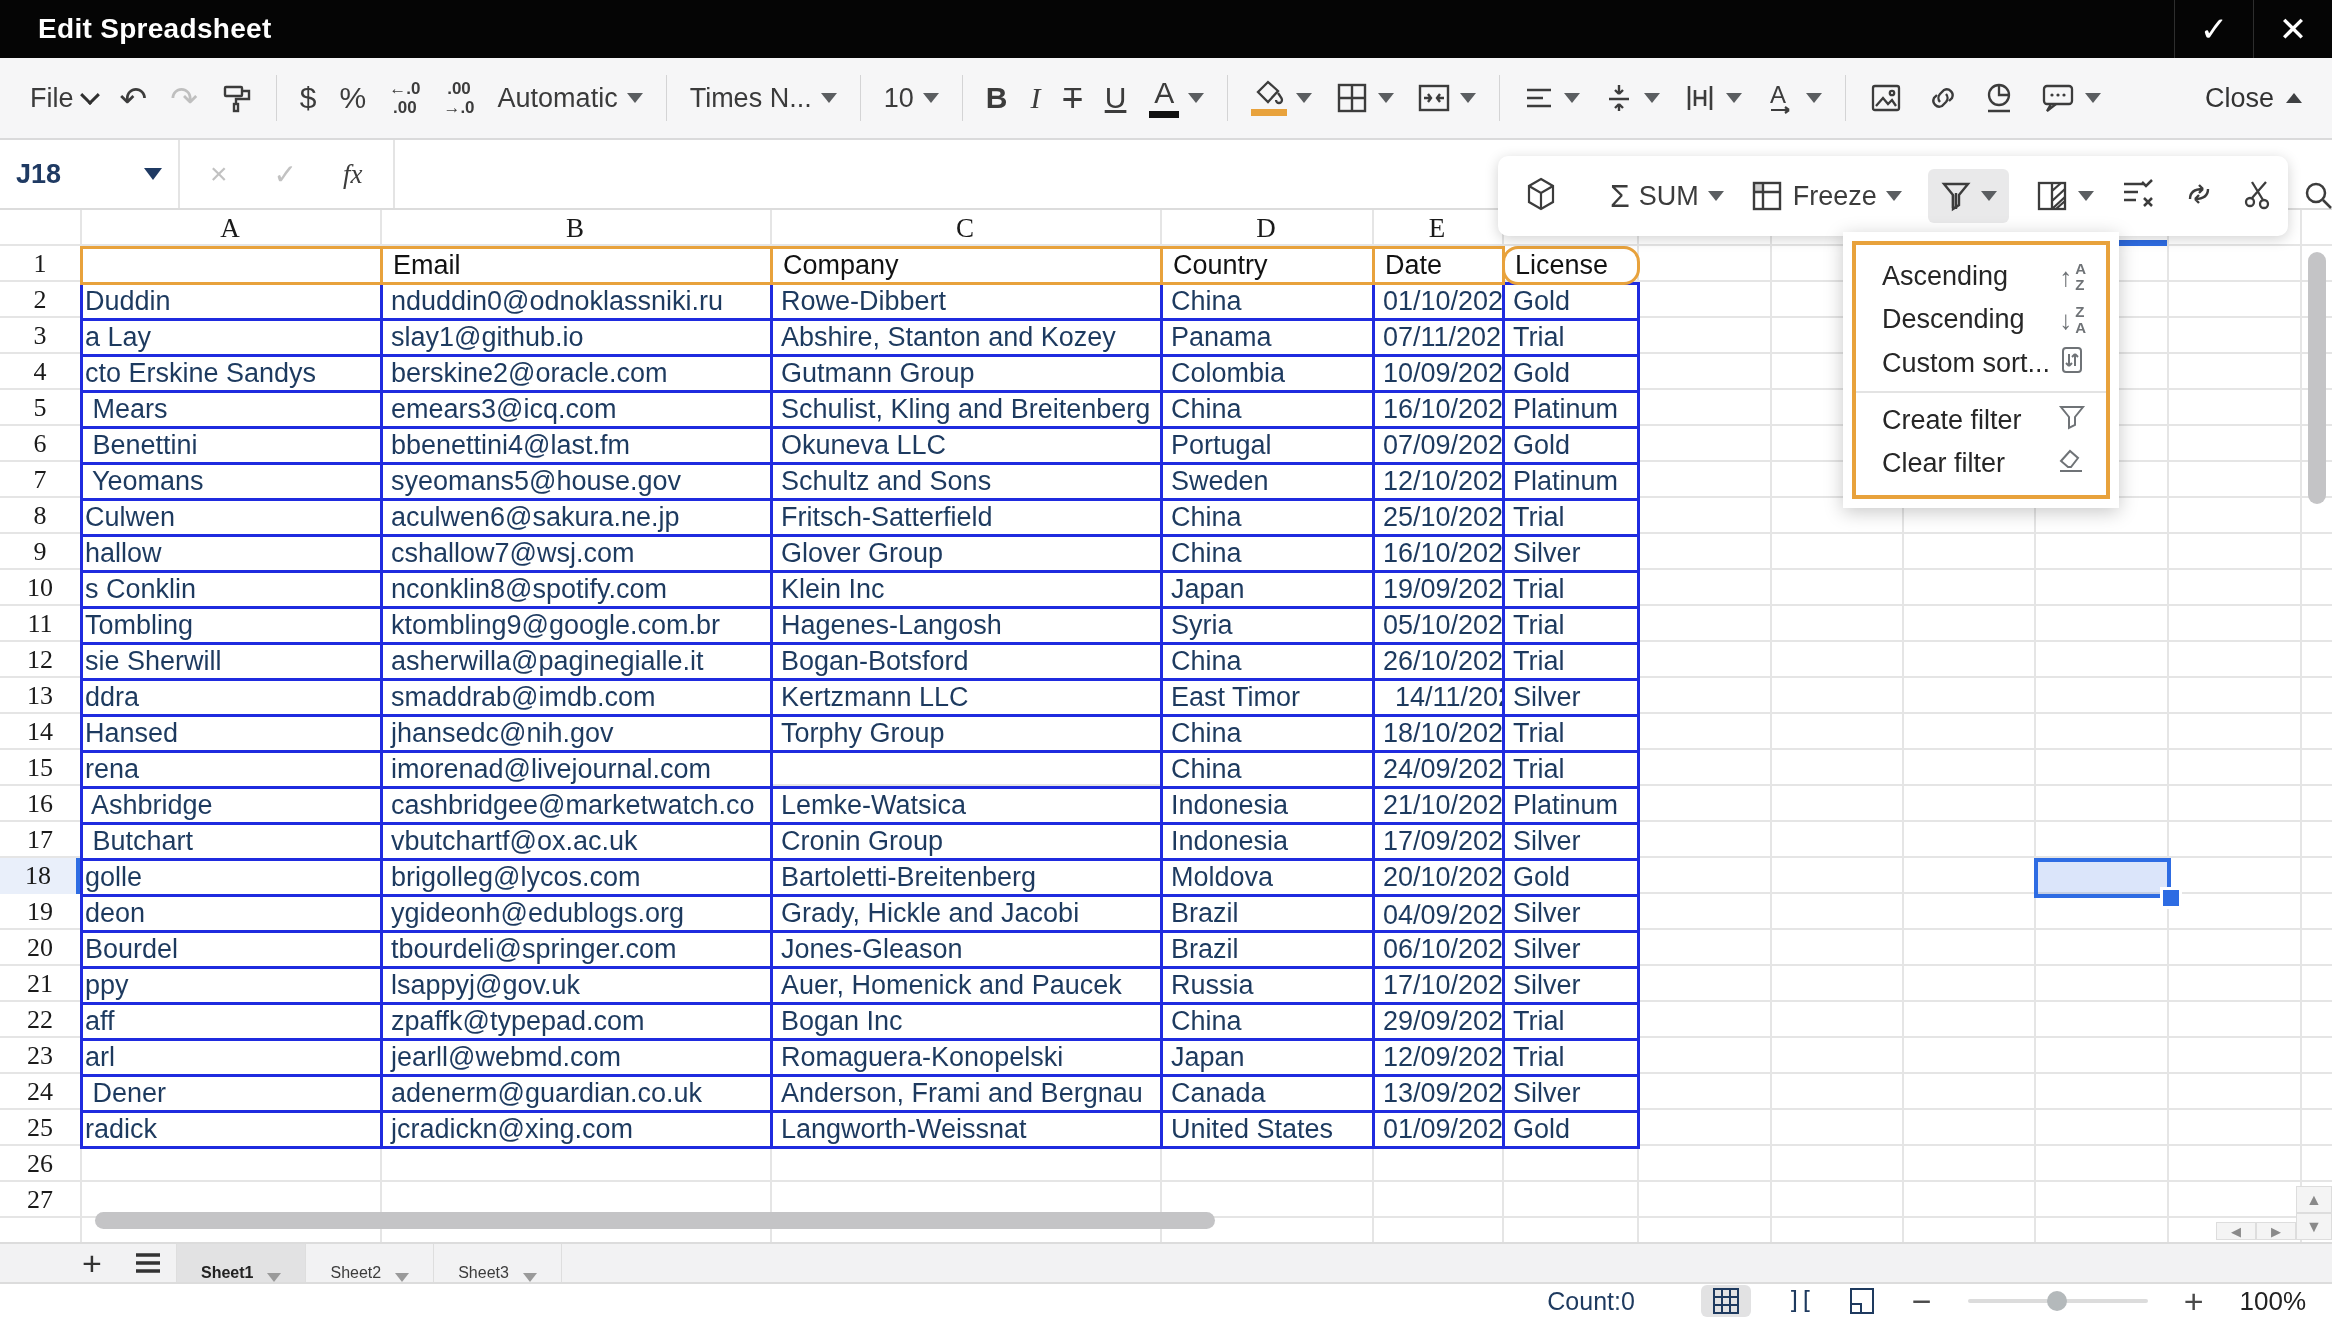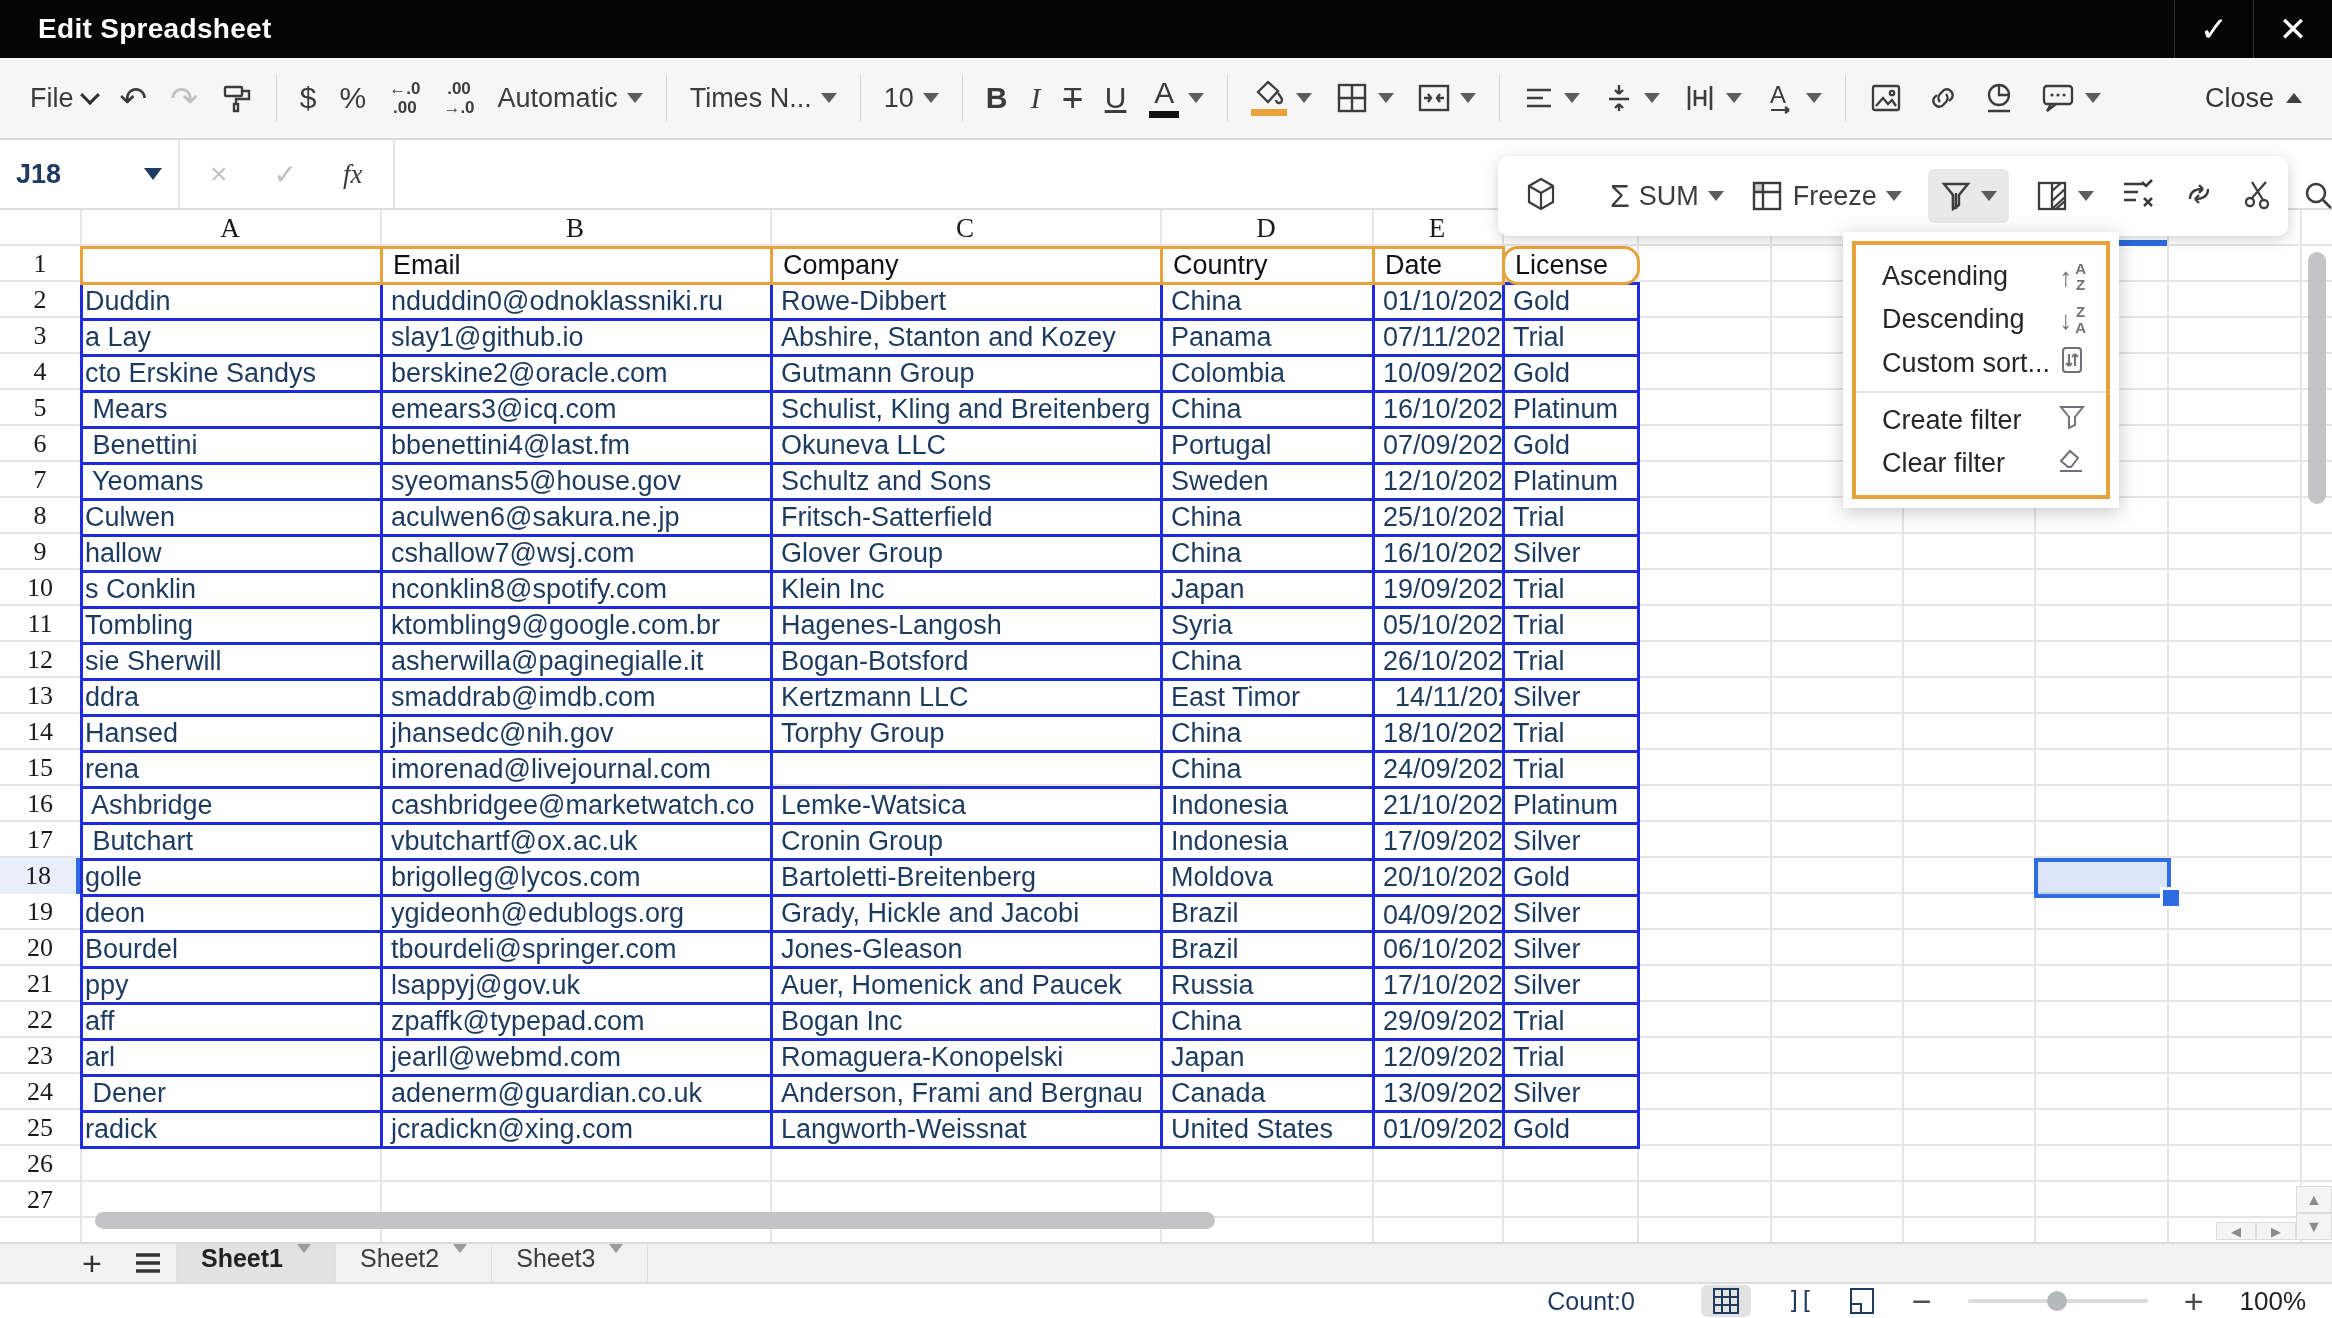--- a/index.html
+++ b/index.html
@@ -74,35 +74,35 @@
             border-radius:10px;box-shadow:0 3px 14px rgba(0,0,0,.18);display:flex;align-items:center;
             gap:26px;padding:0 26px;box-sizing:border-box;z-index:5;}
   .q-item{display:flex;align-items:center;gap:9px;color:#3c3c3c;font-size:27px;white-space:nowrap;}
   .q-div{width:1px;height:48px;background:#d7d7d8;}
   .q-active{background:#e9e9ea;border-radius:6px;padding:10px 12px;}
   .sigma{font-size:32px;color:#3c3c3c;}
   
   .fmenu{position:absolute;left:1843px;top:232px;width:276px;height:276px;background:#fff;
          box-shadow:0 4px 18px rgba(0,0,0,.22);z-index:6;box-sizing:border-box;padding:9px;}
   .fmenu-inner{width:100%;height:100%;border:4px solid #e8a23c;box-sizing:border-box;
-               display:flex;flex-direction:column;padding:10px 0;text-align:center;}
+               display:flex;flex-direction:column;padding:10px 0;}
   .fm-item{flex:1;display:flex;align-items:center;justify-content:space-between;
            padding:0 20px 0 26px;font-size:27px;color:#262626;cursor:pointer;}
   .fm-sep{height:2px;background:#e3e3e3;margin:6px 0;}
   .sorticon{display:flex;align-items:center;gap:3px;color:#6f7377;}
   .sorticon .arr{font-size:26px;line-height:1;}
   .sorticon .ltrs{display:flex;flex-direction:column;font-size:15px;line-height:1.05;font-weight:700;}
   
   .tabbar{position:absolute;left:0;top:1242px;width:2332px;height:42px;background:#f2f2f3;
           border-top:2px solid #dcdcdc;border-bottom:2px solid #dcdcdc;display:flex;align-items:stretch;
           box-sizing:border-box;}
   .tabbar .plus{width:56px;margin-left:64px;display:flex;align-items:center;justify-content:center;
                 font-size:34px;color:#333;}
   .sheetlist{width:56px;display:flex;align-items:center;justify-content:center;}
-  .sheet-tab{display:flex;align-items:flex-start;gap:14px;padding:0 24px;font-size:25px;color:#3c3c3c;
+  .sheet-tab{display:flex;align-items:flex-end;gap:14px;padding:0 24px;font-size:16px;color:#3c3c3c;
              border-right:1px solid #dedede;cursor:pointer;}
   .sheet-tab:first-of-type{border-left:1px solid #dedede;}
   .sheet-tab.active{background:#e2e2e3;font-weight:700;color:#222;}
   .tab-caret{width:0;height:0;border-left:7px solid transparent;border-right:7px solid transparent;
              border-top:9px solid #9a9a9a;}
   
   .statusbar{position:absolute;left:0;top:1284px;width:2332px;height:34px;background:#fff;
              display:flex;align-items:center;justify-content:flex-end;gap:36px;box-sizing:border-box;
              padding-right:26px;}
   .statusbar .count{color:#1e3a5f;font-size:25px;margin-right:30px;}

